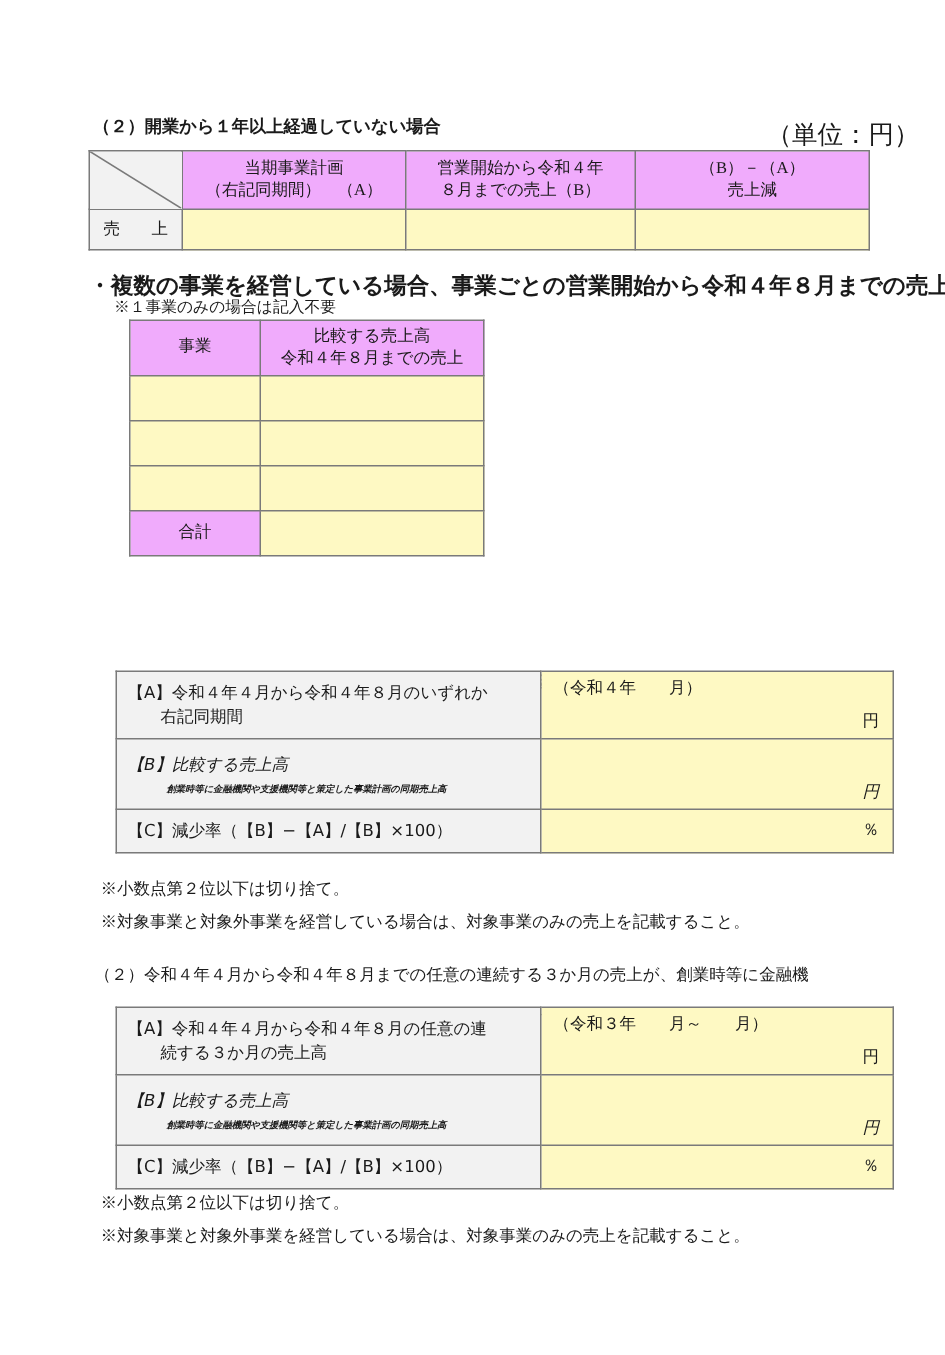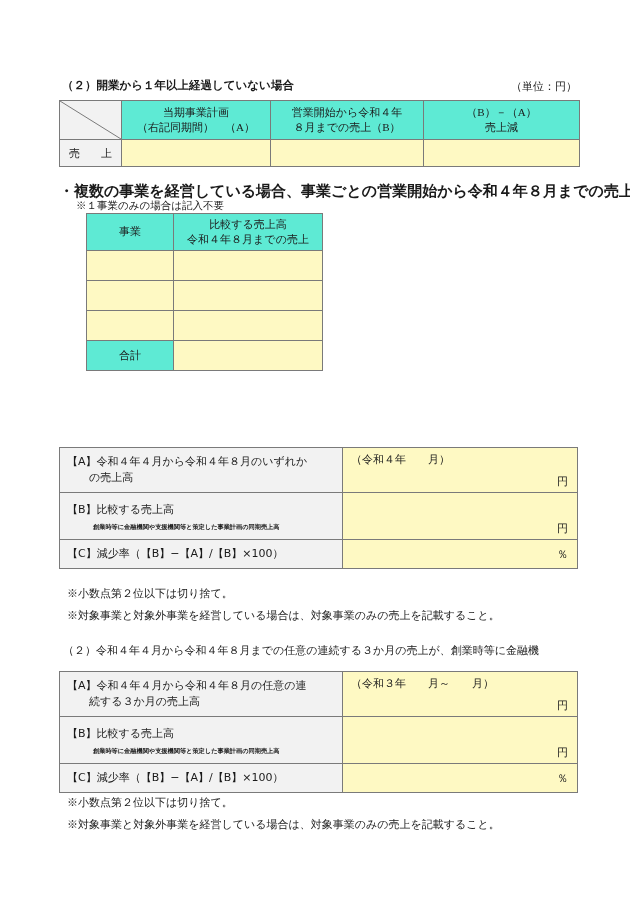--- a/index.html
+++ b/index.html
@@ -49,21 +49,21 @@
     font-family: "Liberation Serif", "DejaVu Serif", serif;
   }
   table.doc td {
     border: 1px solid #7a7a7a;
     padding: 0;
     vertical-align: middle;
     font-size: 11px;
     line-height: 1.35;
   }
   td.hdr {
-    background: #5eead4;
+    background: #f0abfc;
     text-align: center;
   }
   td.hdr-left {
     background: #f2f2f2;
   }
   td.blank { background: #fef9c3; }
 
   .cell-pad { padding: 3px 5px; }
   .ctr { text-align: center; }
 
@@ -96,21 +96,21 @@
 
   
   #tbl-biz { left: 59px; top: 213px; width: 234px; margin-left: 27px; }
   #tbl-biz td.b0 { width: 86px; }
   #tbl-biz td.b1 { width: 148px; }
   #tbl-biz tr.r-head td { height: 33px; }
   #tbl-biz tr.r-row  td { height: 29px; }
   #tbl-biz tr.r-total td { height: 29px; }
 
   
-  table.abc { left: 59px; width: 516px; }
+  table.abc { left: 77px; width: 516px; }
   table.abc td.k { width: 282px; }
   table.abc td.v { width: 234px; }
   #tbl-abc1 { top: 447px; }
   #tbl-abc2 { top: 671px; }
 
   .k-inner {
     padding: 4px 7px 4px 7px;
     font-family: "DejaVu Sans", "Liberation Sans", sans-serif;
     font-size: 11px;
     line-height: 1.5;
@@ -144,31 +144,31 @@
     font-family: "Liberation Serif", "DejaVu Serif", serif;
   }
   .v-unit-mid {
     position: absolute;
     right: 9px;
     top: 50%;
     transform: translateY(-50%);
     font-size: 11px;
   }
   tr.rowA td { height: 44px; }
-  tr.rowB td { height: 46px; }
+  tr.rowB td { height: 46px; font-style: italic; }
   tr.rowC td { height: 28px; }
 </style>
 </head>
 <body>
 
 <div class="page">
 
   <div class="ln gothic" style="left:62px; top:80px; font-size:11.5px;">（２）開業から１年以上経過していない場合</div>
 
-  <div class="ln mincho" style="left:511px; top:81px; font-size:11px;">（単位：円）</div>
+  <div class="ln mincho" style="left:511px; top:81px; font-size:17px;">（単位：円）</div>
 
   <table class="doc" id="tbl-sales">
     <tbody>
         <tr class="r-head">
       <td class="c0 slash">
         <svg viewBox="0 0 61 38" preserveAspectRatio="none">
           <line x1="0" y1="0" x2="61" y2="38" stroke="#7a7a7a" stroke-width="1"></line>
         </svg>
       </td>
       <td class="c1 hdr">
@@ -245,21 +245,21 @@
   <div class="ln" style="left:80px; top:437px; font-size:11px;">
     <span class="mincho">機関等と策定した事業計画の同月の売上と比べて</span><span class="ul-bold">３０％以上</span><span class="mincho">減少していること。</span>
   </div>
 
   <table class="doc abc" id="tbl-abc1">
     <tbody>
         <tr class="rowA">
       <td class="k hdr-left">
         <div class="k-inner">
           <span>【A】令和４年４月から令和４年８月のいずれか</span>
-          <span class="l2">の売上高</span>
+          <span class="l2">右記同期間</span>
         </div>
       </td>
       <td class="v blank">
         <div class="v-inner">
           <div class="v-top">（令和４年　　月）</div>
           <div class="v-unit">円</div>
         </div>
       </td>
     </tr>
     <tr class="rowB">

